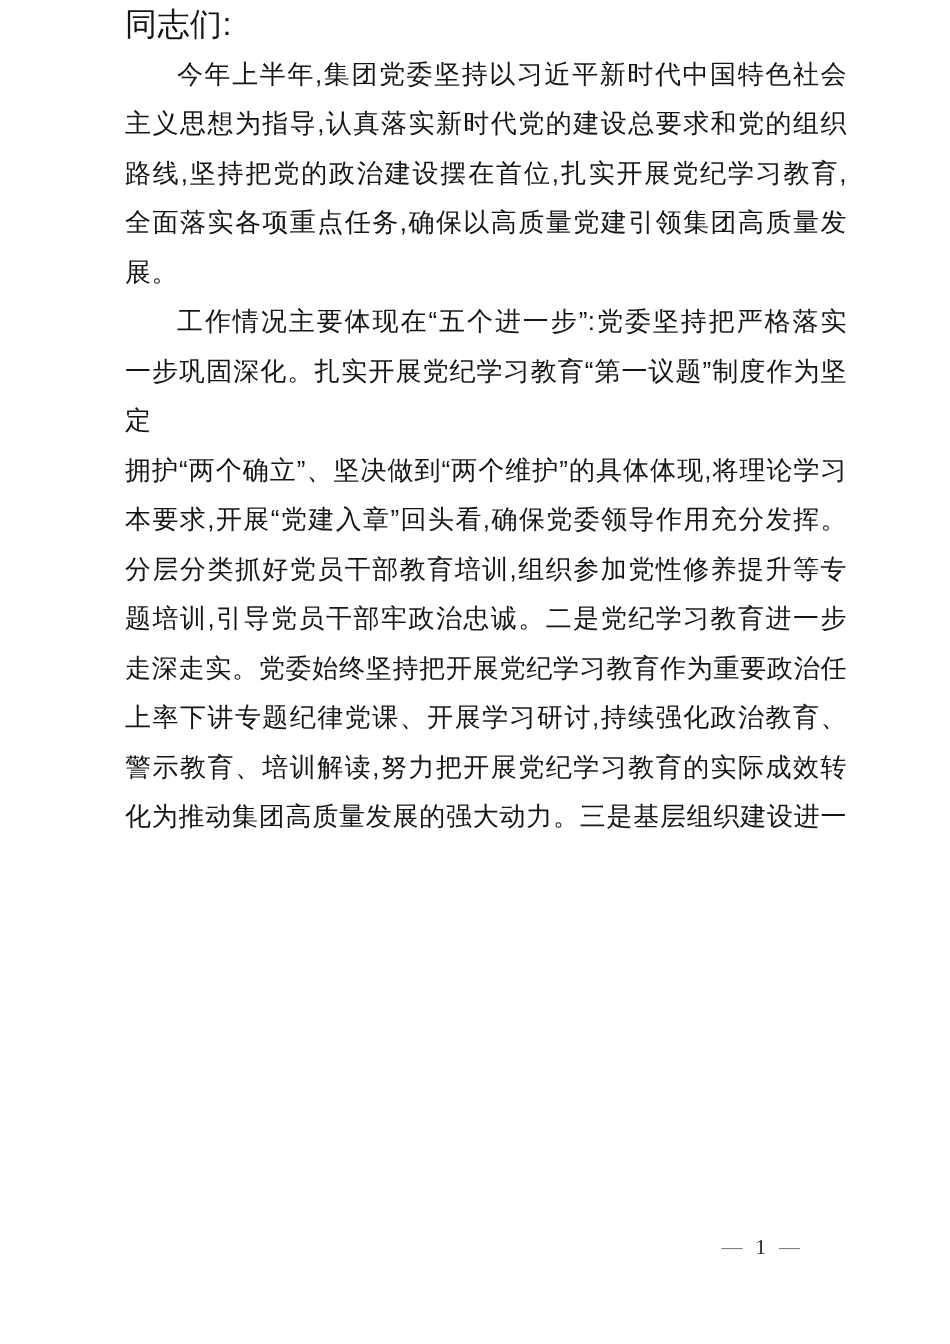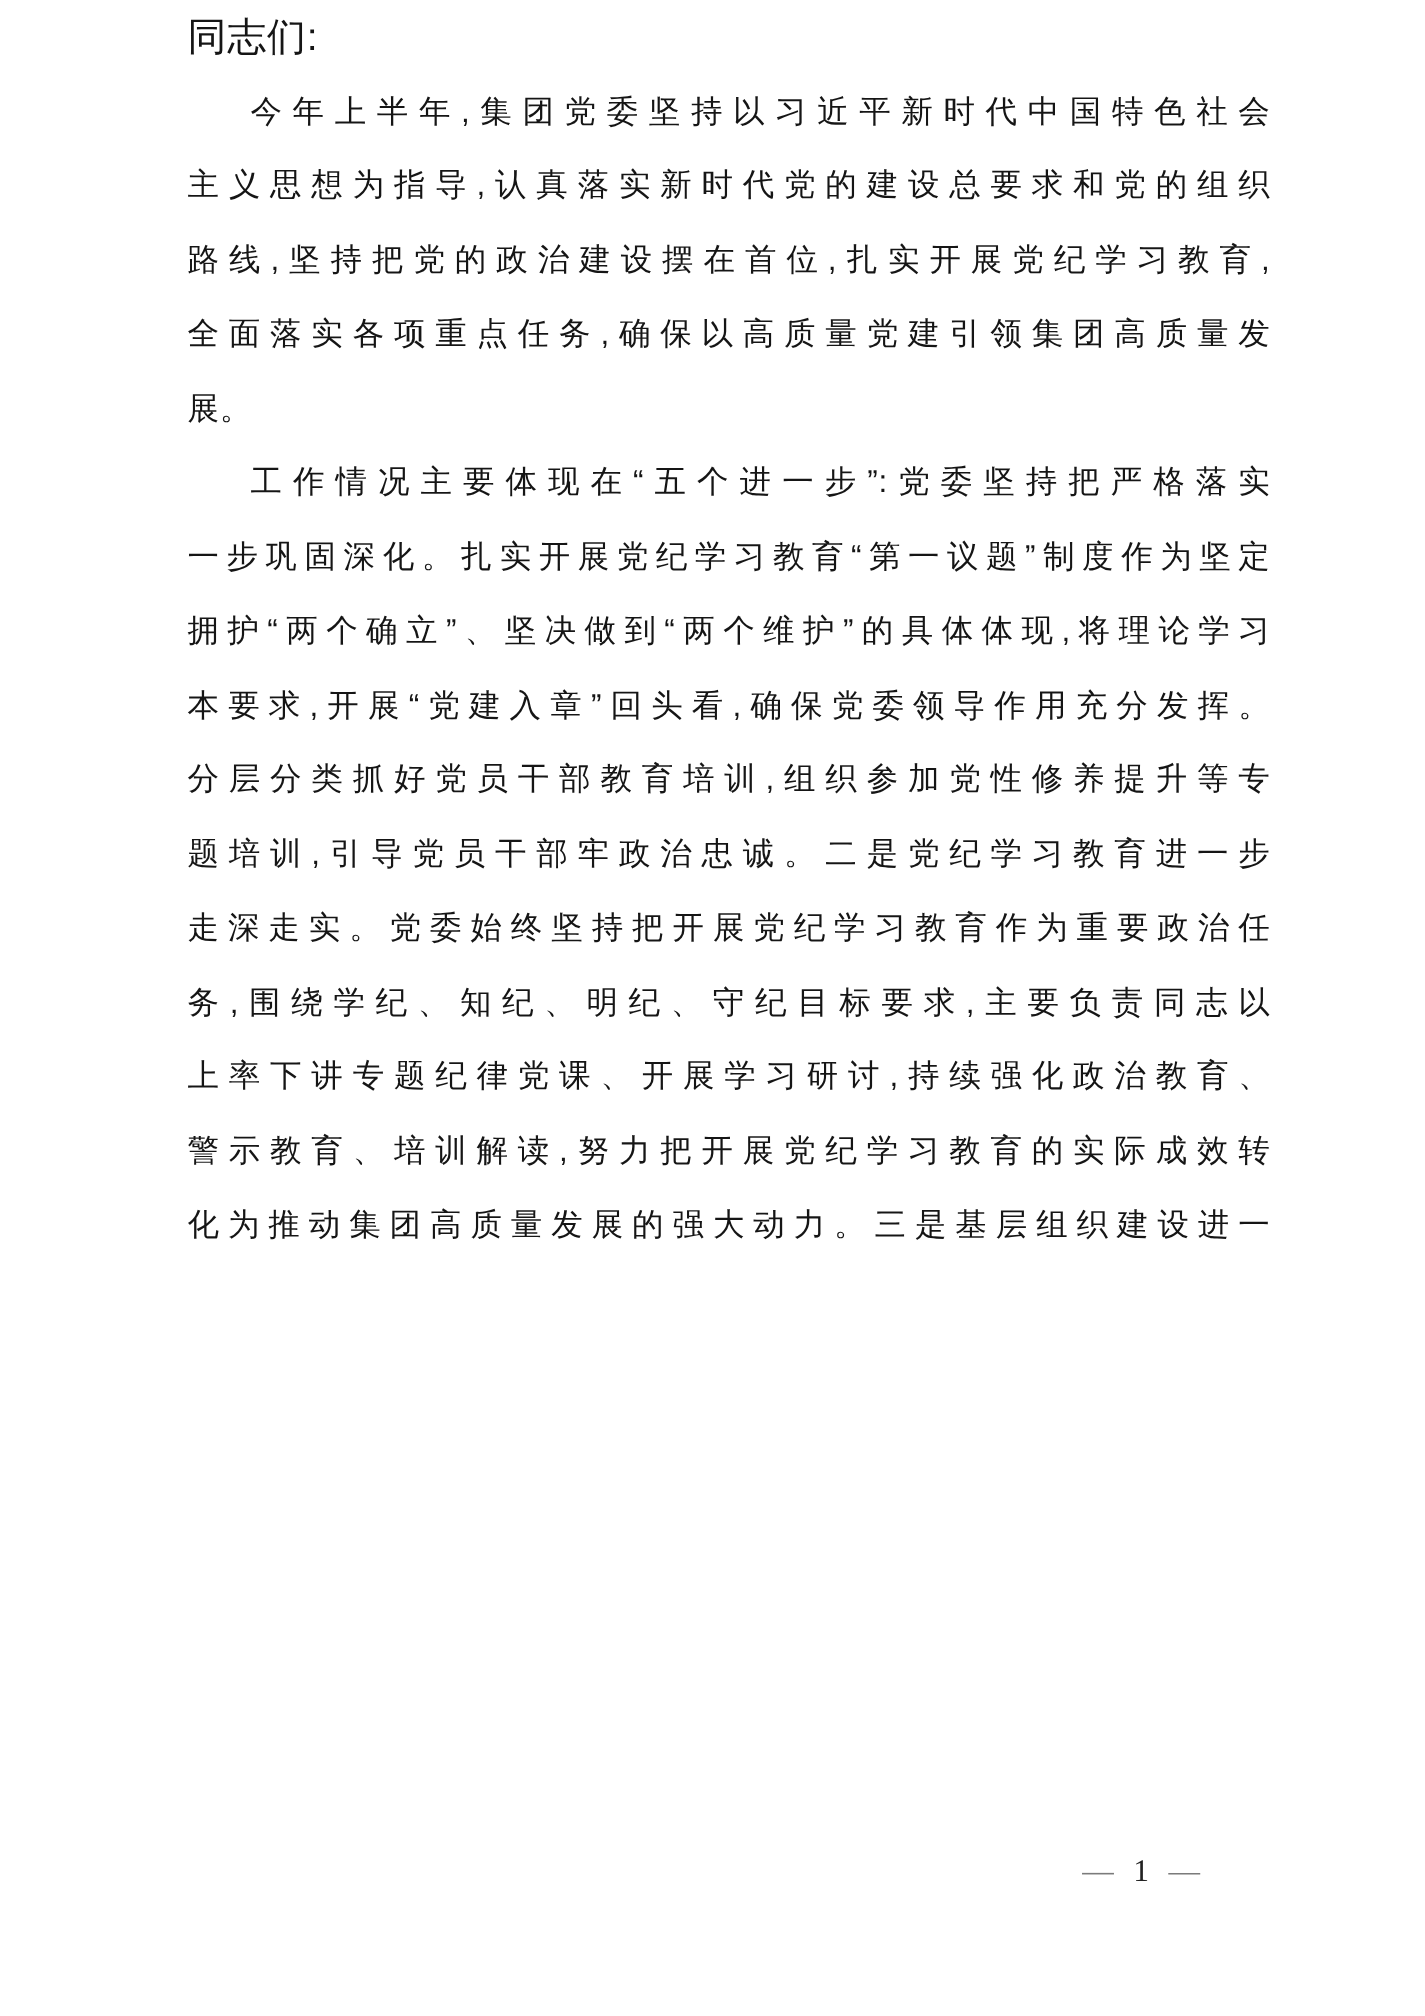--- a/index.html
+++ b/index.html
@@ -22,32 +22,32 @@
     margin: 178px 0 0 0;
     font-size: 36px;
     font-weight: 700;
     line-height: 52px;
     color: #000000;
     text-align: center;
     letter-spacing: 0;
   }
   .title-line { text-align: center; }
   .line {
-    font-size: 21px;
+    font-size: 26px;
     line-height: 49.5px;
     white-space: normal;
     text-align: justify;
     text-justify: inter-character;
     letter-spacing: 0.5px;
   }
   .line.just { text-align-last: justify; }
   .line.lastline { text-align-last: left; }
   .line.indent { text-indent: 2em; }
   .salutation {
-    font-size: 26px;
+    font-size: 32px;
     line-height: 49.5px;
     text-align: left;
     letter-spacing: 0.5px;
   }
   .footer {
     position: absolute;
     top: 1233px;
     right: 150px;
     font-family: "Liberation Serif", serif;
     font-size: 21px;
@@ -78,21 +78,20 @@
           <div class="line lastline">展。</div>
         </div>
         <div class="para">
           <div class="line indent just">工作情况主要体现在“五个进一步”:党委坚持把严格落实</div>
           <div class="line just">一步巩固深化。扎实开展党纪学习教育“第一议题”制度作为坚定</div>
           <div class="line just">拥护“两个确立”、坚决做到“两个维护”的具体体现,将理论学习</div>
           <div class="line just">本要求,开展“党建入章”回头看,确保党委领导作用充分发挥。</div>
           <div class="line just">分层分类抓好党员干部教育培训,组织参加党性修养提升等专</div>
           <div class="line just">题培训,引导党员干部牢政治忠诚。二是党纪学习教育进一步</div>
           <div class="line just">走深走实。党委始终坚持把开展党纪学习教育作为重要政治任</div>
-          <div class="line just">务,围绕学纪、知纪、明纪、守纪目标要求,主要负责同志以</div>
           <div class="line just">上率下讲专题纪律党课、开展学习研讨,持续强化政治教育、</div>
           <div class="line just">警示教育、培训解读,努力把开展党纪学习教育的实际成效转</div>
           <div class="line just">化为推动集团高质量发展的强大动力。三是基层组织建设进一</div>
         </div>
       </div>
   </div>
   <div class="footer">
     <span class="dash">—</span><span class="pagenum">1</span><span class="dash">—</span>
   </div>
 </div>

